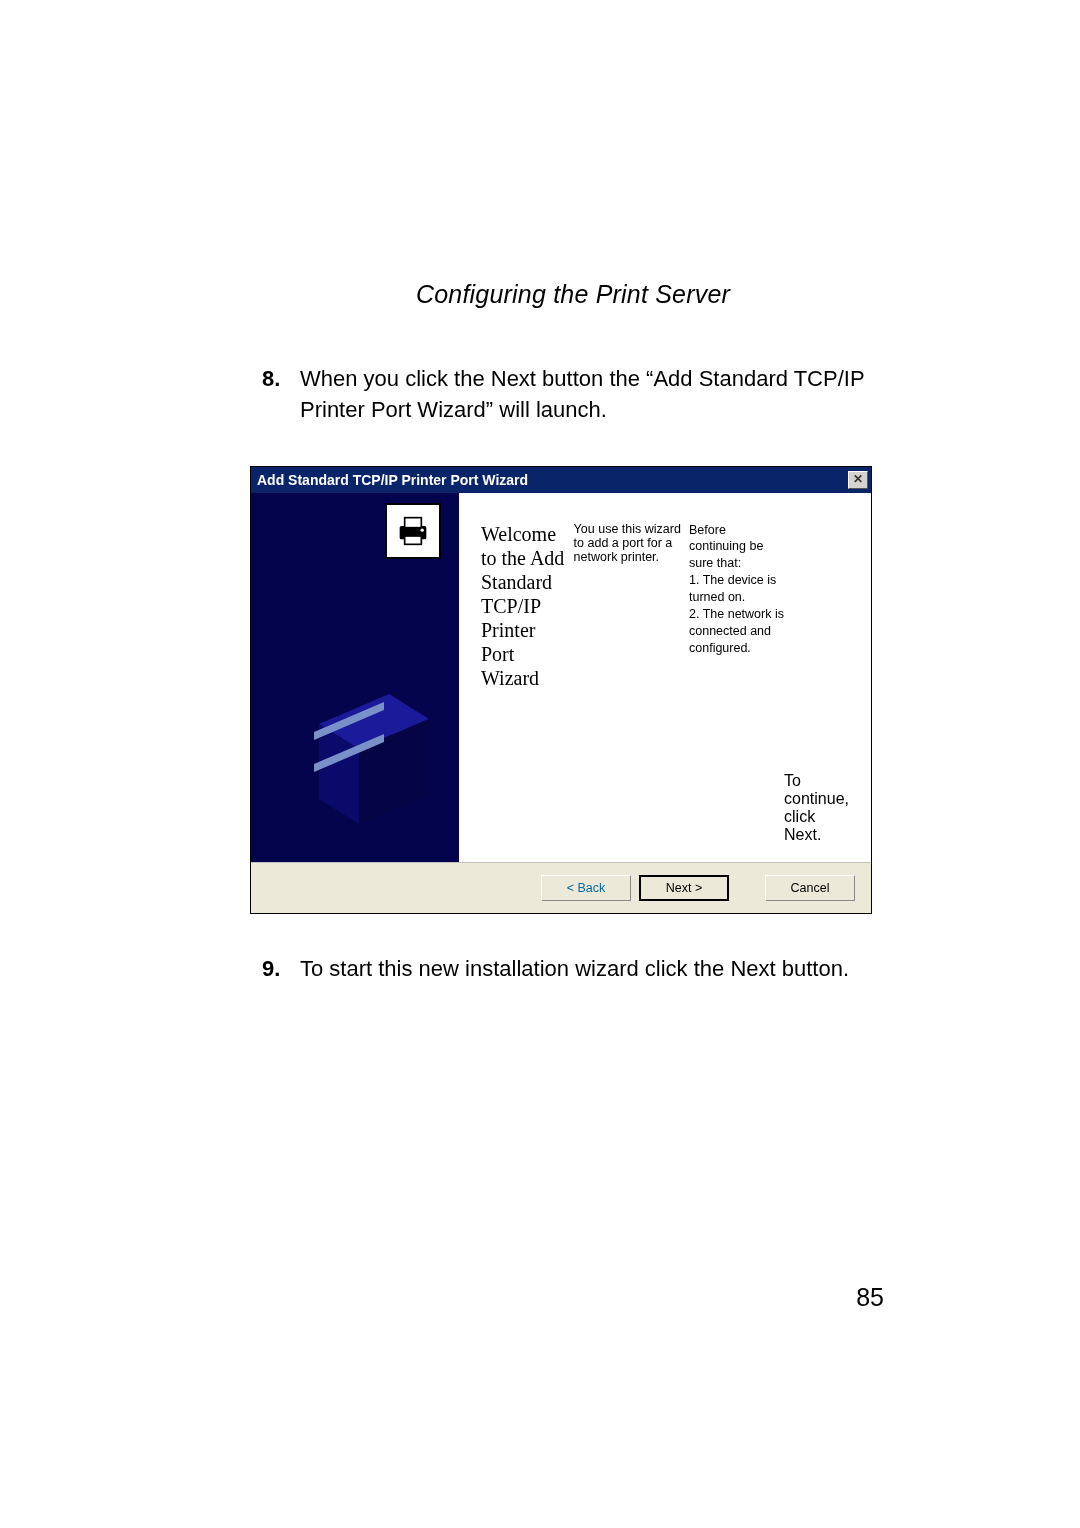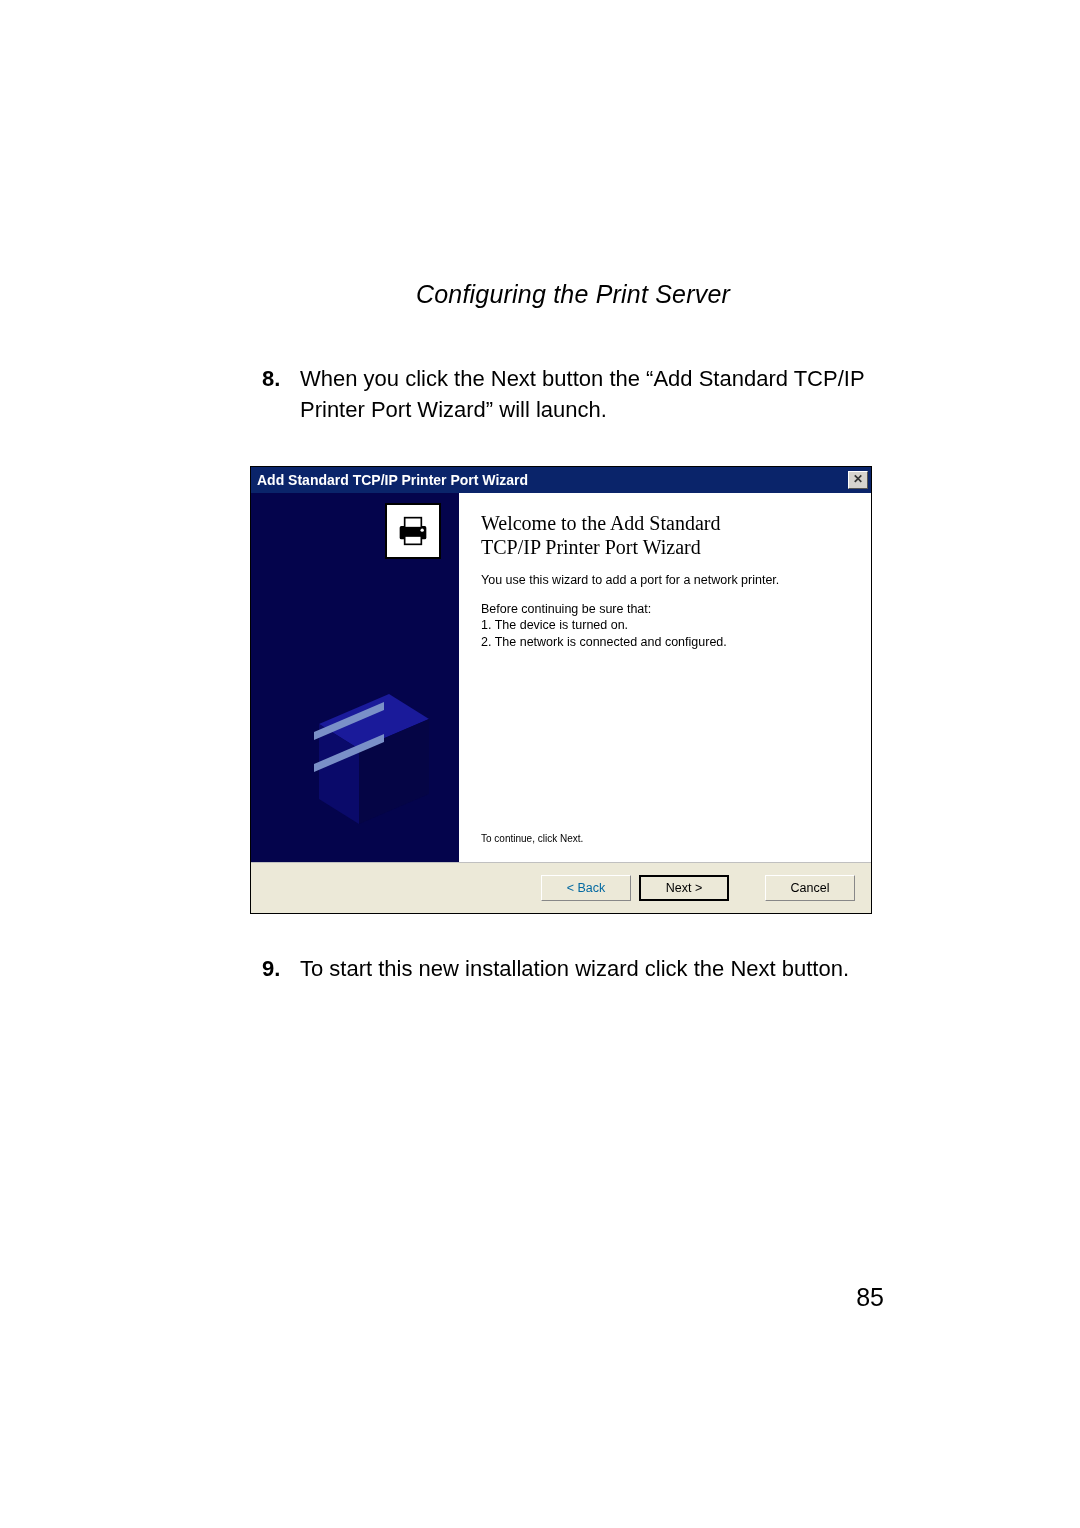--- a/index.html
+++ b/index.html
@@ -78,37 +78,37 @@
     width: 56px; height: 56px;
     background: #fff;
     border: 2px solid #000;
     display: flex; align-items: center; justify-content: center;
   }
   .printer-icon svg { width: 40px; height: 40px; }
   .iso-cube { position: absolute; bottom: 28px; left: 38px; width: 150px; height: 170px; }
 
   .content-panel {
     flex: 1;
-    padding: 18px 22px 12px 22px;
+    padding: 29px 22px 12px 22px;
     font-size: 13px;
     color: #000;
     display: flex;
-    flex-direction: column;
+    flex-direction: row;
   }
   .wizard-title {
     font-family: Georgia, 'Times New Roman', serif;
     font-size: 20px;
     line-height: 1.2;
     margin-bottom: 14px;
   }
   .wizard-line { margin-bottom: 14px; font-size: 12.5px; }
   .wizard-list { font-size: 12.5px; line-height: 1.35; }
   .wizard-continue {
     margin-top: auto;
-    font-size: 10px;
+    font-size: 16px;
     padding-bottom: 6px;
   }
 
   .button-row {
     height: 50px;
     display: flex;
     align-items: center;
     justify-content: flex-end;
     gap: 8px;
     padding-right: 16px;

